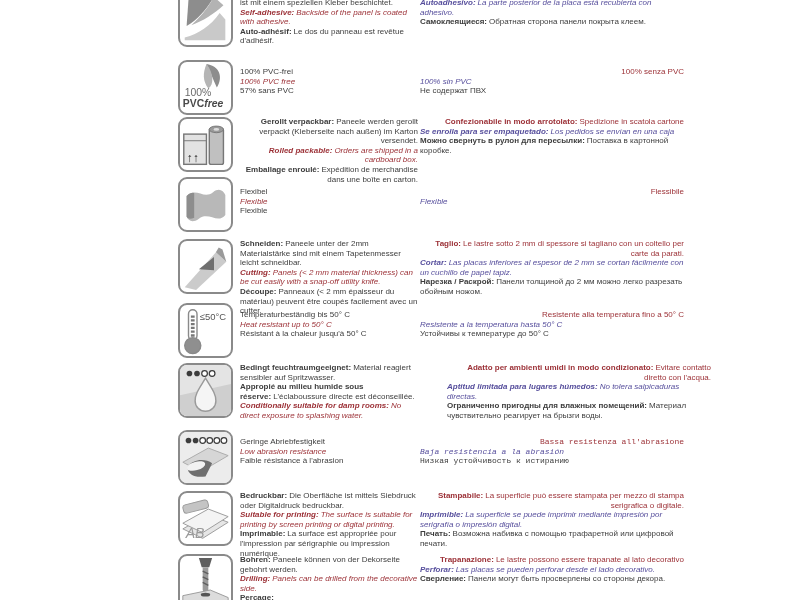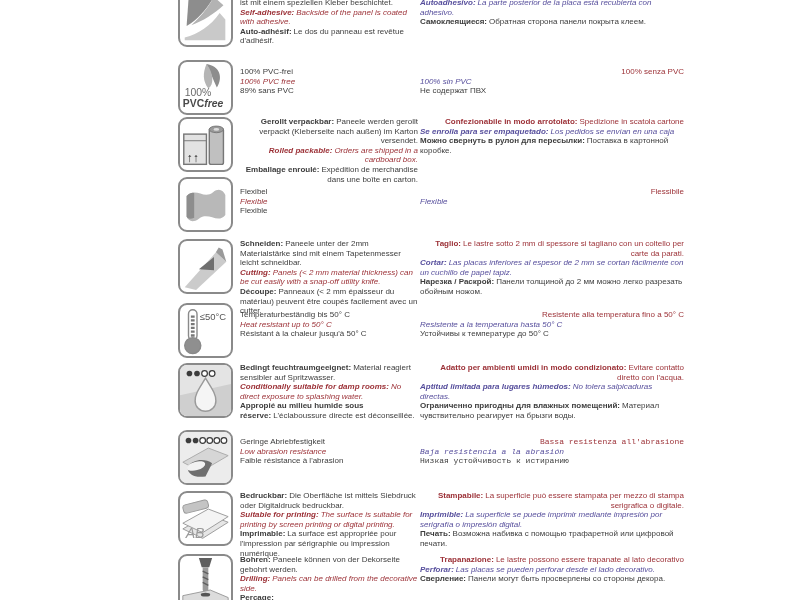--- a/index.html
+++ b/index.html
@@ -116,21 +116,21 @@
       </div>
       <div>
         <div class="iconbox" style="top: 60px;">
           <svg>
             <use href="#i-pvc-free-icon"></use>
           </svg>
         </div>
         <div class="col col-left" style="top: 67px;">
           <p class="line l-de"><span>100% PVC-frei</span></p>
           <p class="line l-en"><span>100% PVC free</span></p>
-          <p class="line l-fr"><span>89% sans PVC</span></p>
+          <p class="line l-fr"><span>57% sans PVC</span></p>
         </div>
         <div class="col col-right" style="top: 67px;">
           <p class="line l-it"><span>100% senza PVC</span></p>
           <p class="line l-es"><span>100% sin PVC</span></p>
           <p class="line l-ru"><span>Не содержат ПВХ</span></p>
         </div>
       </div>
       <div>
         <div class="iconbox" style="top: 117px;">
           <svg>
@@ -199,24 +199,24 @@
         </div>
       </div>
       <div>
         <div class="iconbox" style="top: 363px;">
           <svg>
             <use href="#i-water-droplet-icon"></use>
           </svg>
         </div>
         <div class="col col-left" style="top: 363px;">
           <p class="line l-de"><span class="head">Bedingt feuchtraumgeeignet:</span><span>Material reagiert sensibler auf Spritzwasser.</span></p>
+          <p class="line l-fr"><span class="head">Appropié au milieu humide sous réserve:</span><span>L'éclaboussure directe est déconseillée.</span></p>
           <p class="line l-en"><span class="head">Conditionally suitable for damp rooms:</span><span>No direct exposure to splashing water.</span></p>
-          <p class="line l-fr"><span class="head">Appropié au milieu humide sous réserve:</span><span>L'éclaboussure directe est déconseillée.</span></p>
-        </div>
-        <div class="col col-right" style="top: 363px;">
+        </div>
+        <div class="col col-right" style="top: 363px; margin-left: 27px;">
           <p class="line l-it"><span class="head">Adatto per ambienti umidi in modo condizionato:</span><span>Evitare contatto diretto con l'acqua.</span></p>
           <p class="line l-es"><span class="head">Aptitud limitada para lugares húmedos:</span><span>No tolera salpicaduras directas.</span></p>
           <p class="line l-ru"><span class="head">Ограниченно пригодны для влажных помещений:</span><span>Материал чувствительно реагирует на брызги воды.</span></p>
         </div>
       </div>
       <div>
         <div class="iconbox" style="top: 430px;">
           <svg>
             <use href="#i-abrasion-wipe-icon"></use>
           </svg>

